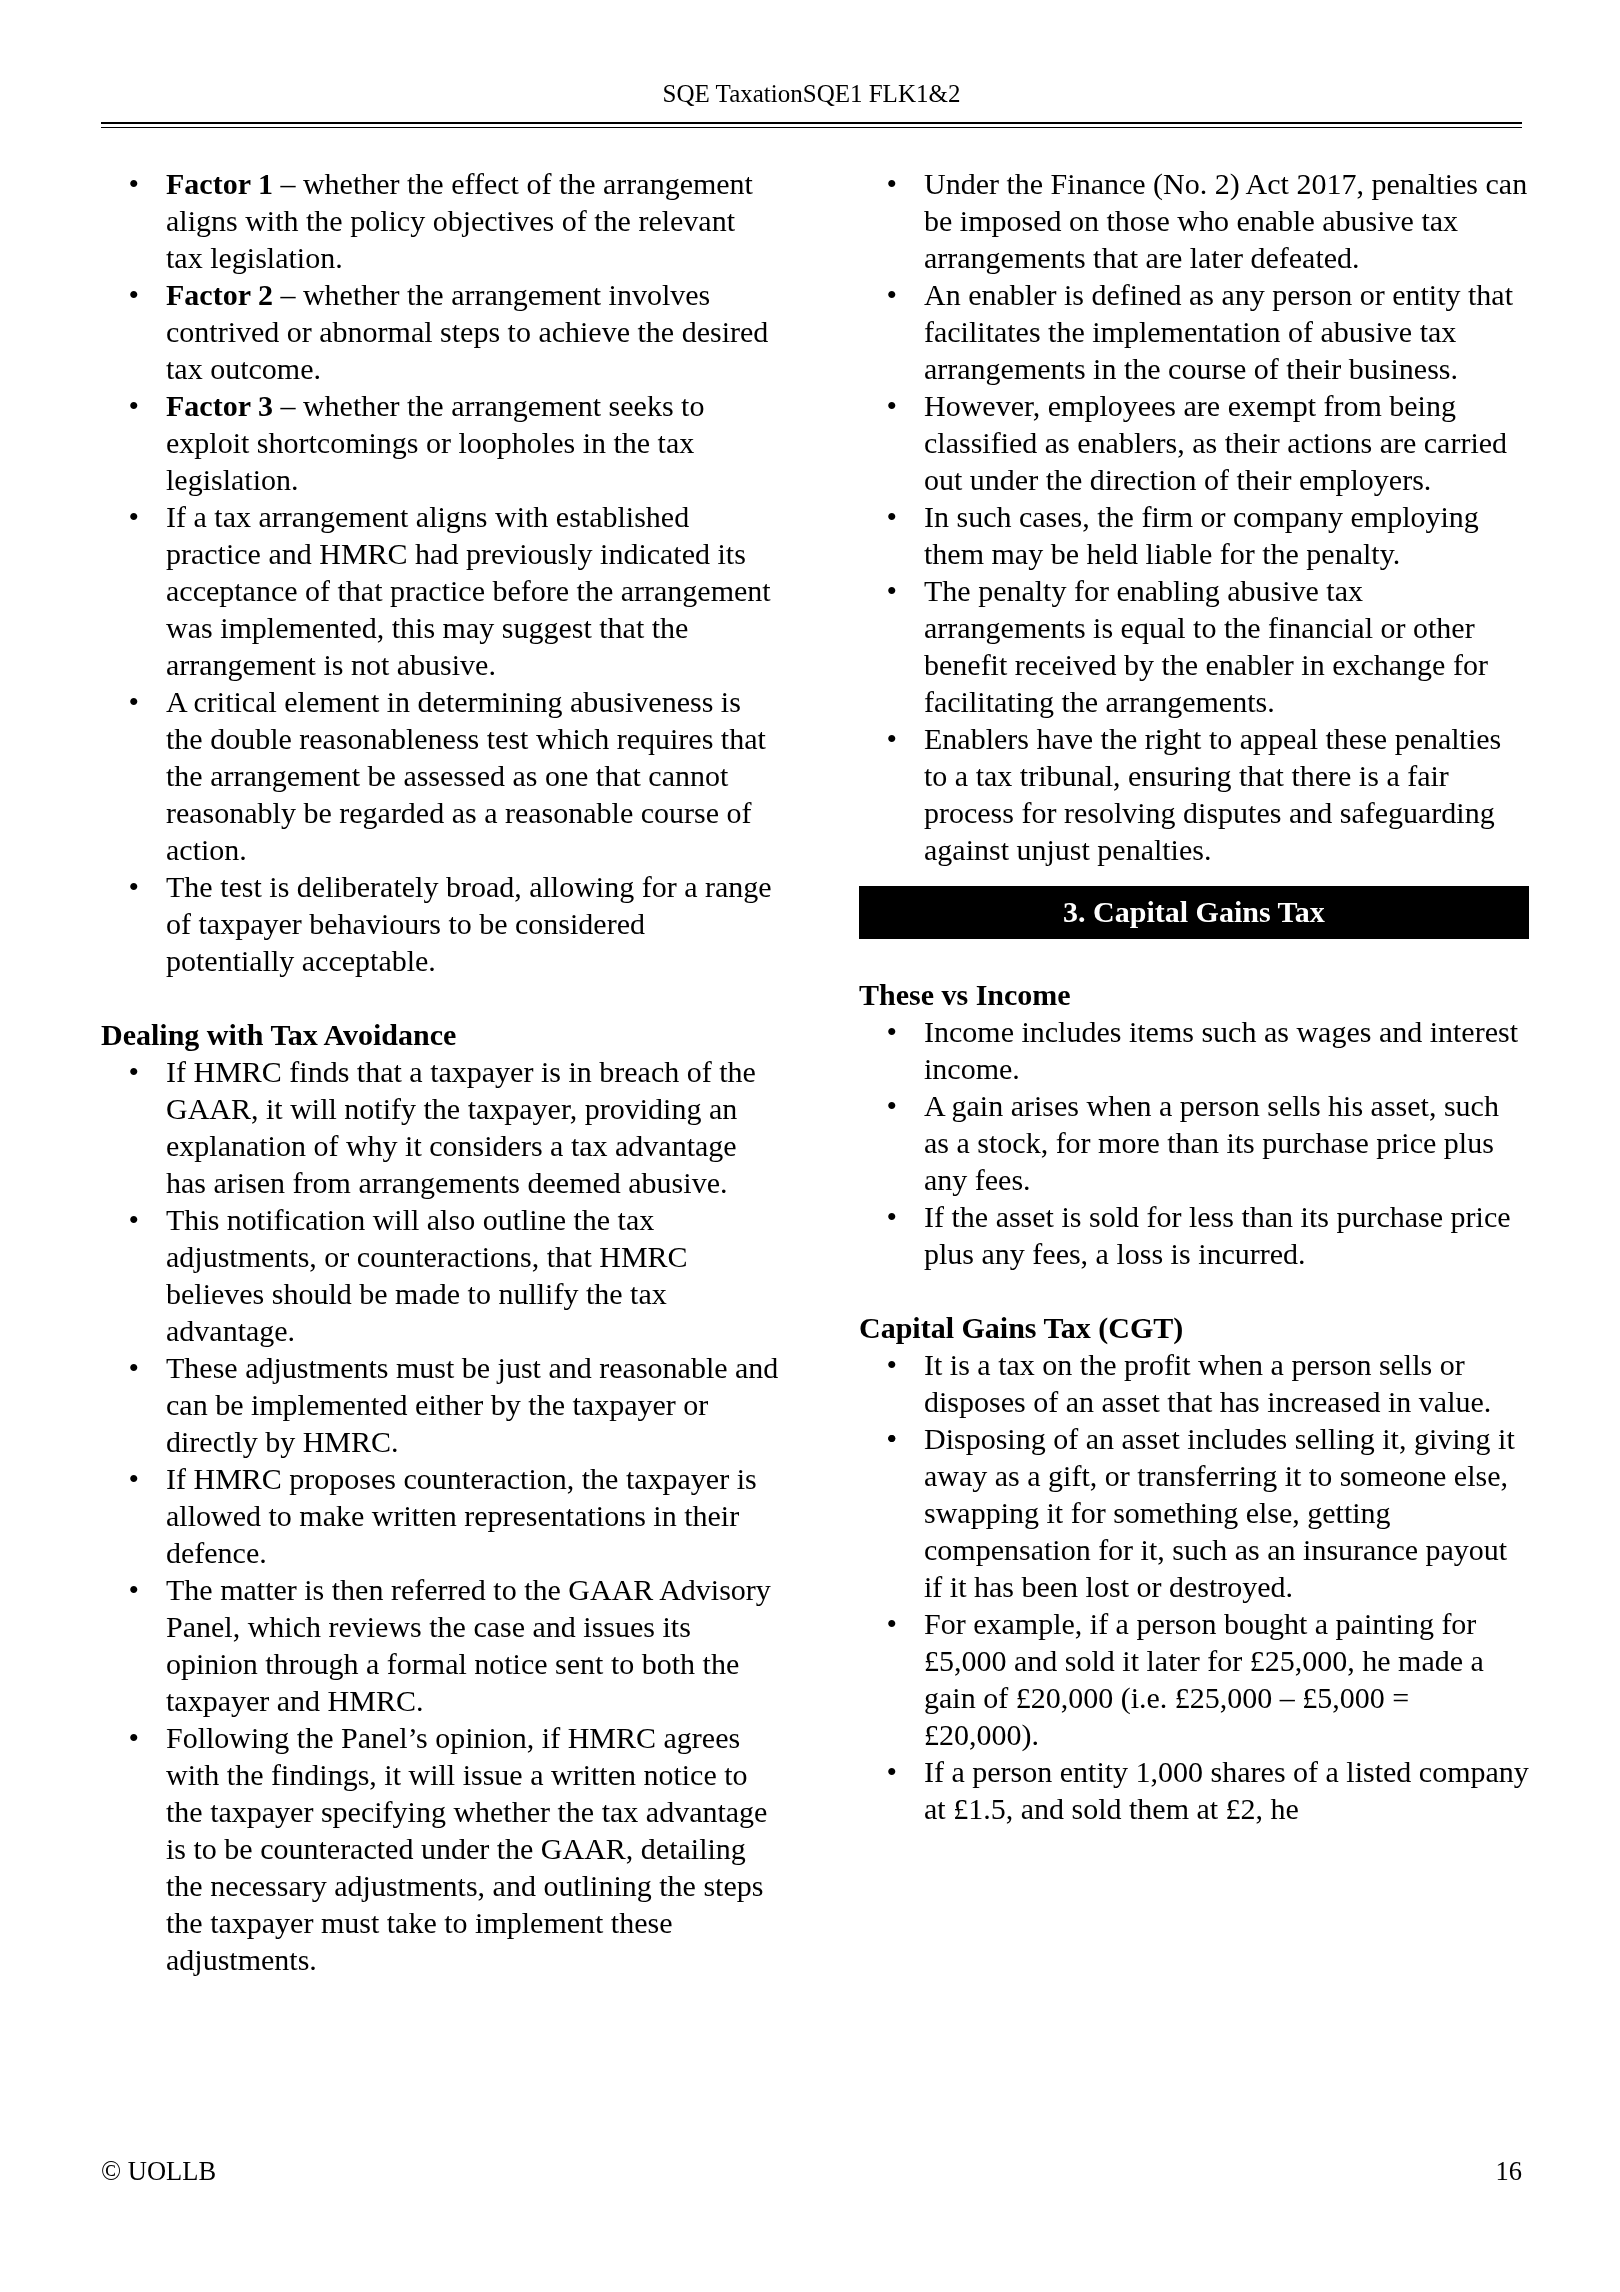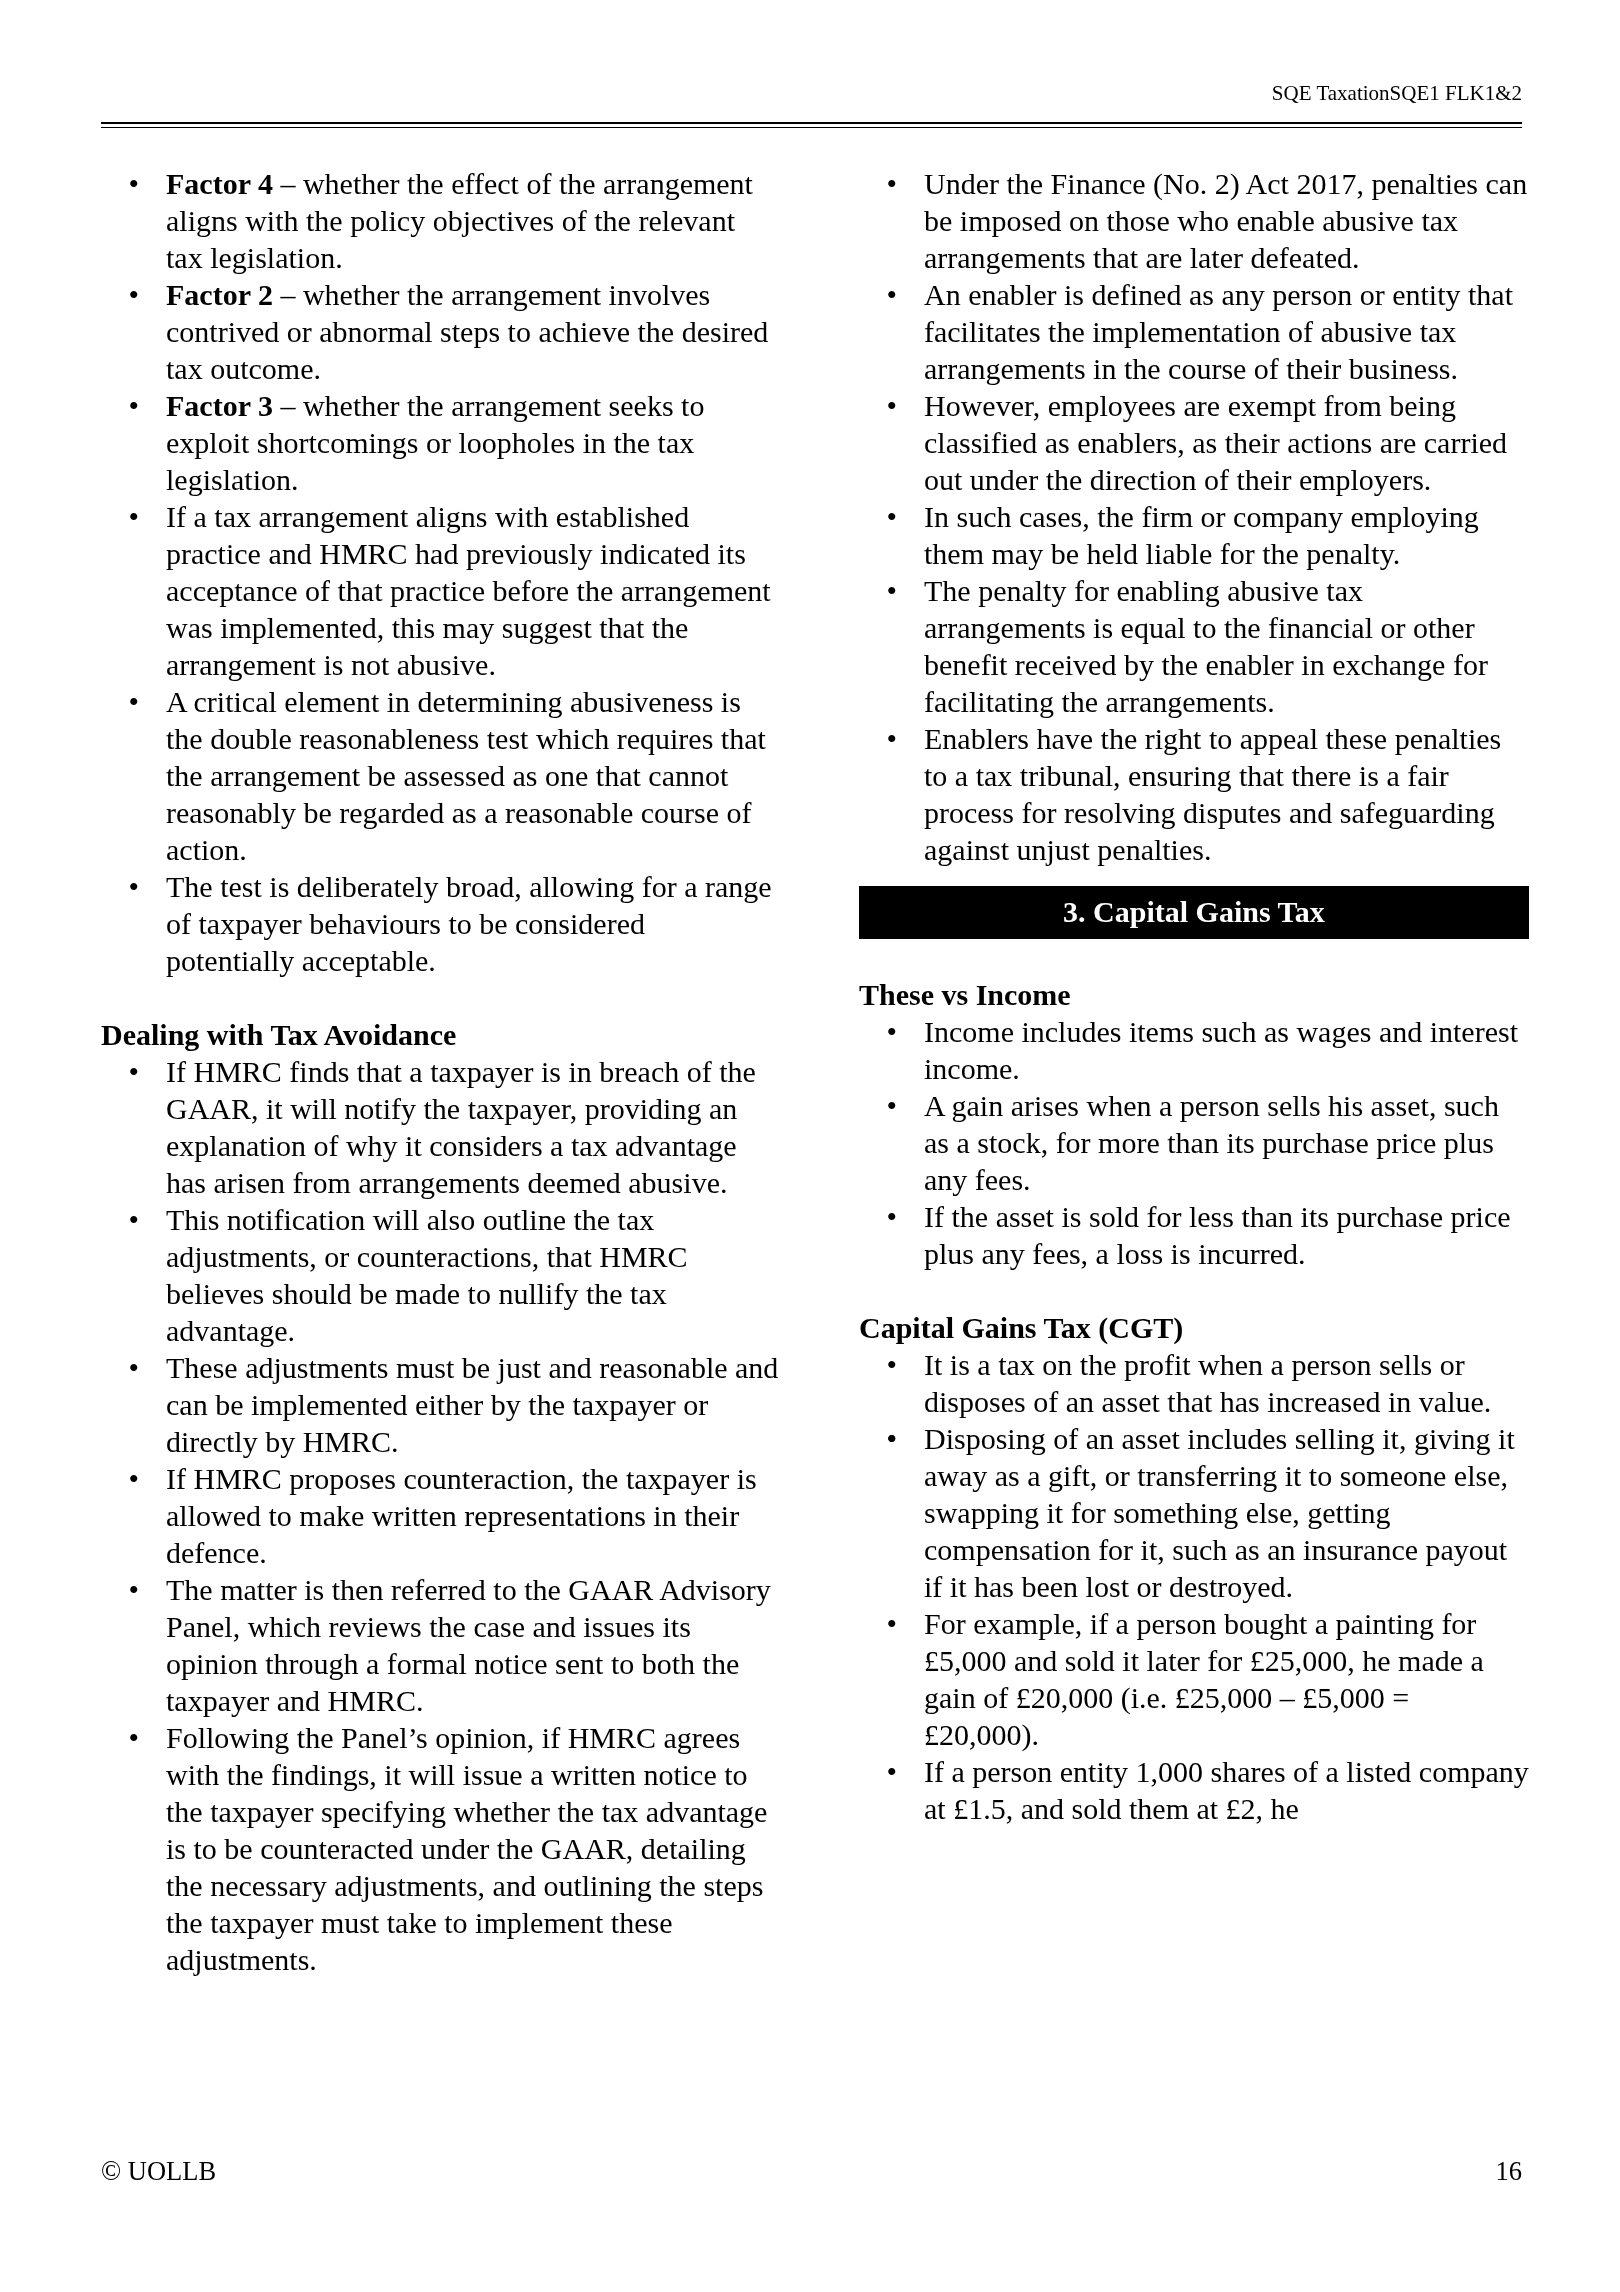--- a/index.html
+++ b/index.html
@@ -12,22 +12,22 @@
     color: #000000;
     font-family: "Liberation Serif", "DejaVu Serif", serif;
     overflow: hidden;
   }
   .header {
     position: absolute;
     left: 101px;
     right: 98px;
     top: 78px;
     display: flex;
-    justify-content: flex-end;
-    font-size: 21px;
+    justify-content: center;
+    font-size: 25px;
     line-height: 31px;
   }
   .header-rule {
     position: absolute;
     left: 101px;
     right: 98px;
     top: 122px;
     height: 5.9px;
     border-top: 2.9px solid #000;
     border-bottom: 1px solid #000;
@@ -80,21 +80,21 @@
 
 <div class="page">
 
   <div class="header">
     <span>SQE Taxation</span>
     <span>SQE1 FLK1&amp;2</span>
   </div>
   <div class="header-rule"></div>
 
   <div class="column column-left" id="col-left">
-      <div class="bullet-item"><span class="bullet-marker">•</span><b>Factor 4</b><span> – whether the effect of the arrangement aligns with the policy objectives of the relevant tax legislation.</span></div>
+      <div class="bullet-item"><span class="bullet-marker">•</span><b>Factor 1</b><span> – whether the effect of the arrangement aligns with the policy objectives of the relevant tax legislation.</span></div>
       <div class="bullet-item"><span class="bullet-marker">•</span><b>Factor 2</b><span> – whether the arrangement involves contrived or abnormal steps to achieve the desired tax outcome.</span></div>
       <div class="bullet-item"><span class="bullet-marker">•</span><b>Factor 3</b><span> – whether the arrangement seeks to exploit shortcomings or loopholes in the tax legislation.</span></div>
       <div class="bullet-item"><span class="bullet-marker">•</span><span>If a tax arrangement aligns with established practice and HMRC had previously indicated its acceptance of that practice before the arrangement was implemented, this may suggest that the arrangement is not abusive.</span></div>
       <div class="bullet-item"><span class="bullet-marker">•</span><span>A critical element in determining abusiveness is the double reasonableness test which requires that the arrangement be assessed as one that cannot reasonably be regarded as a reasonable course of action.</span></div>
       <div class="bullet-item"><span class="bullet-marker">•</span><span>The test is deliberately broad, allowing for a range of taxpayer behaviours to be considered potentially acceptable.</span></div>
       <div class="section-heading">Dealing with Tax Avoidance</div>
       <div class="bullet-item"><span class="bullet-marker">•</span><span>If HMRC finds that a taxpayer is in breach of the GAAR, it will notify the taxpayer, providing an explanation of why it considers a tax advantage has arisen from arrangements deemed abusive.</span></div>
       <div class="bullet-item"><span class="bullet-marker">•</span><span>This notification will also outline the tax adjustments, or counteractions, that HMRC believes should be made to nullify the tax advantage.</span></div>
       <div class="bullet-item"><span class="bullet-marker">•</span><span>These adjustments must be just and reasonable and can be implemented either by the taxpayer or directly by HMRC.</span></div>
       <div class="bullet-item"><span class="bullet-marker">•</span><span>If HMRC proposes counteraction, the taxpayer is allowed to make written representations in their defence.</span></div>

